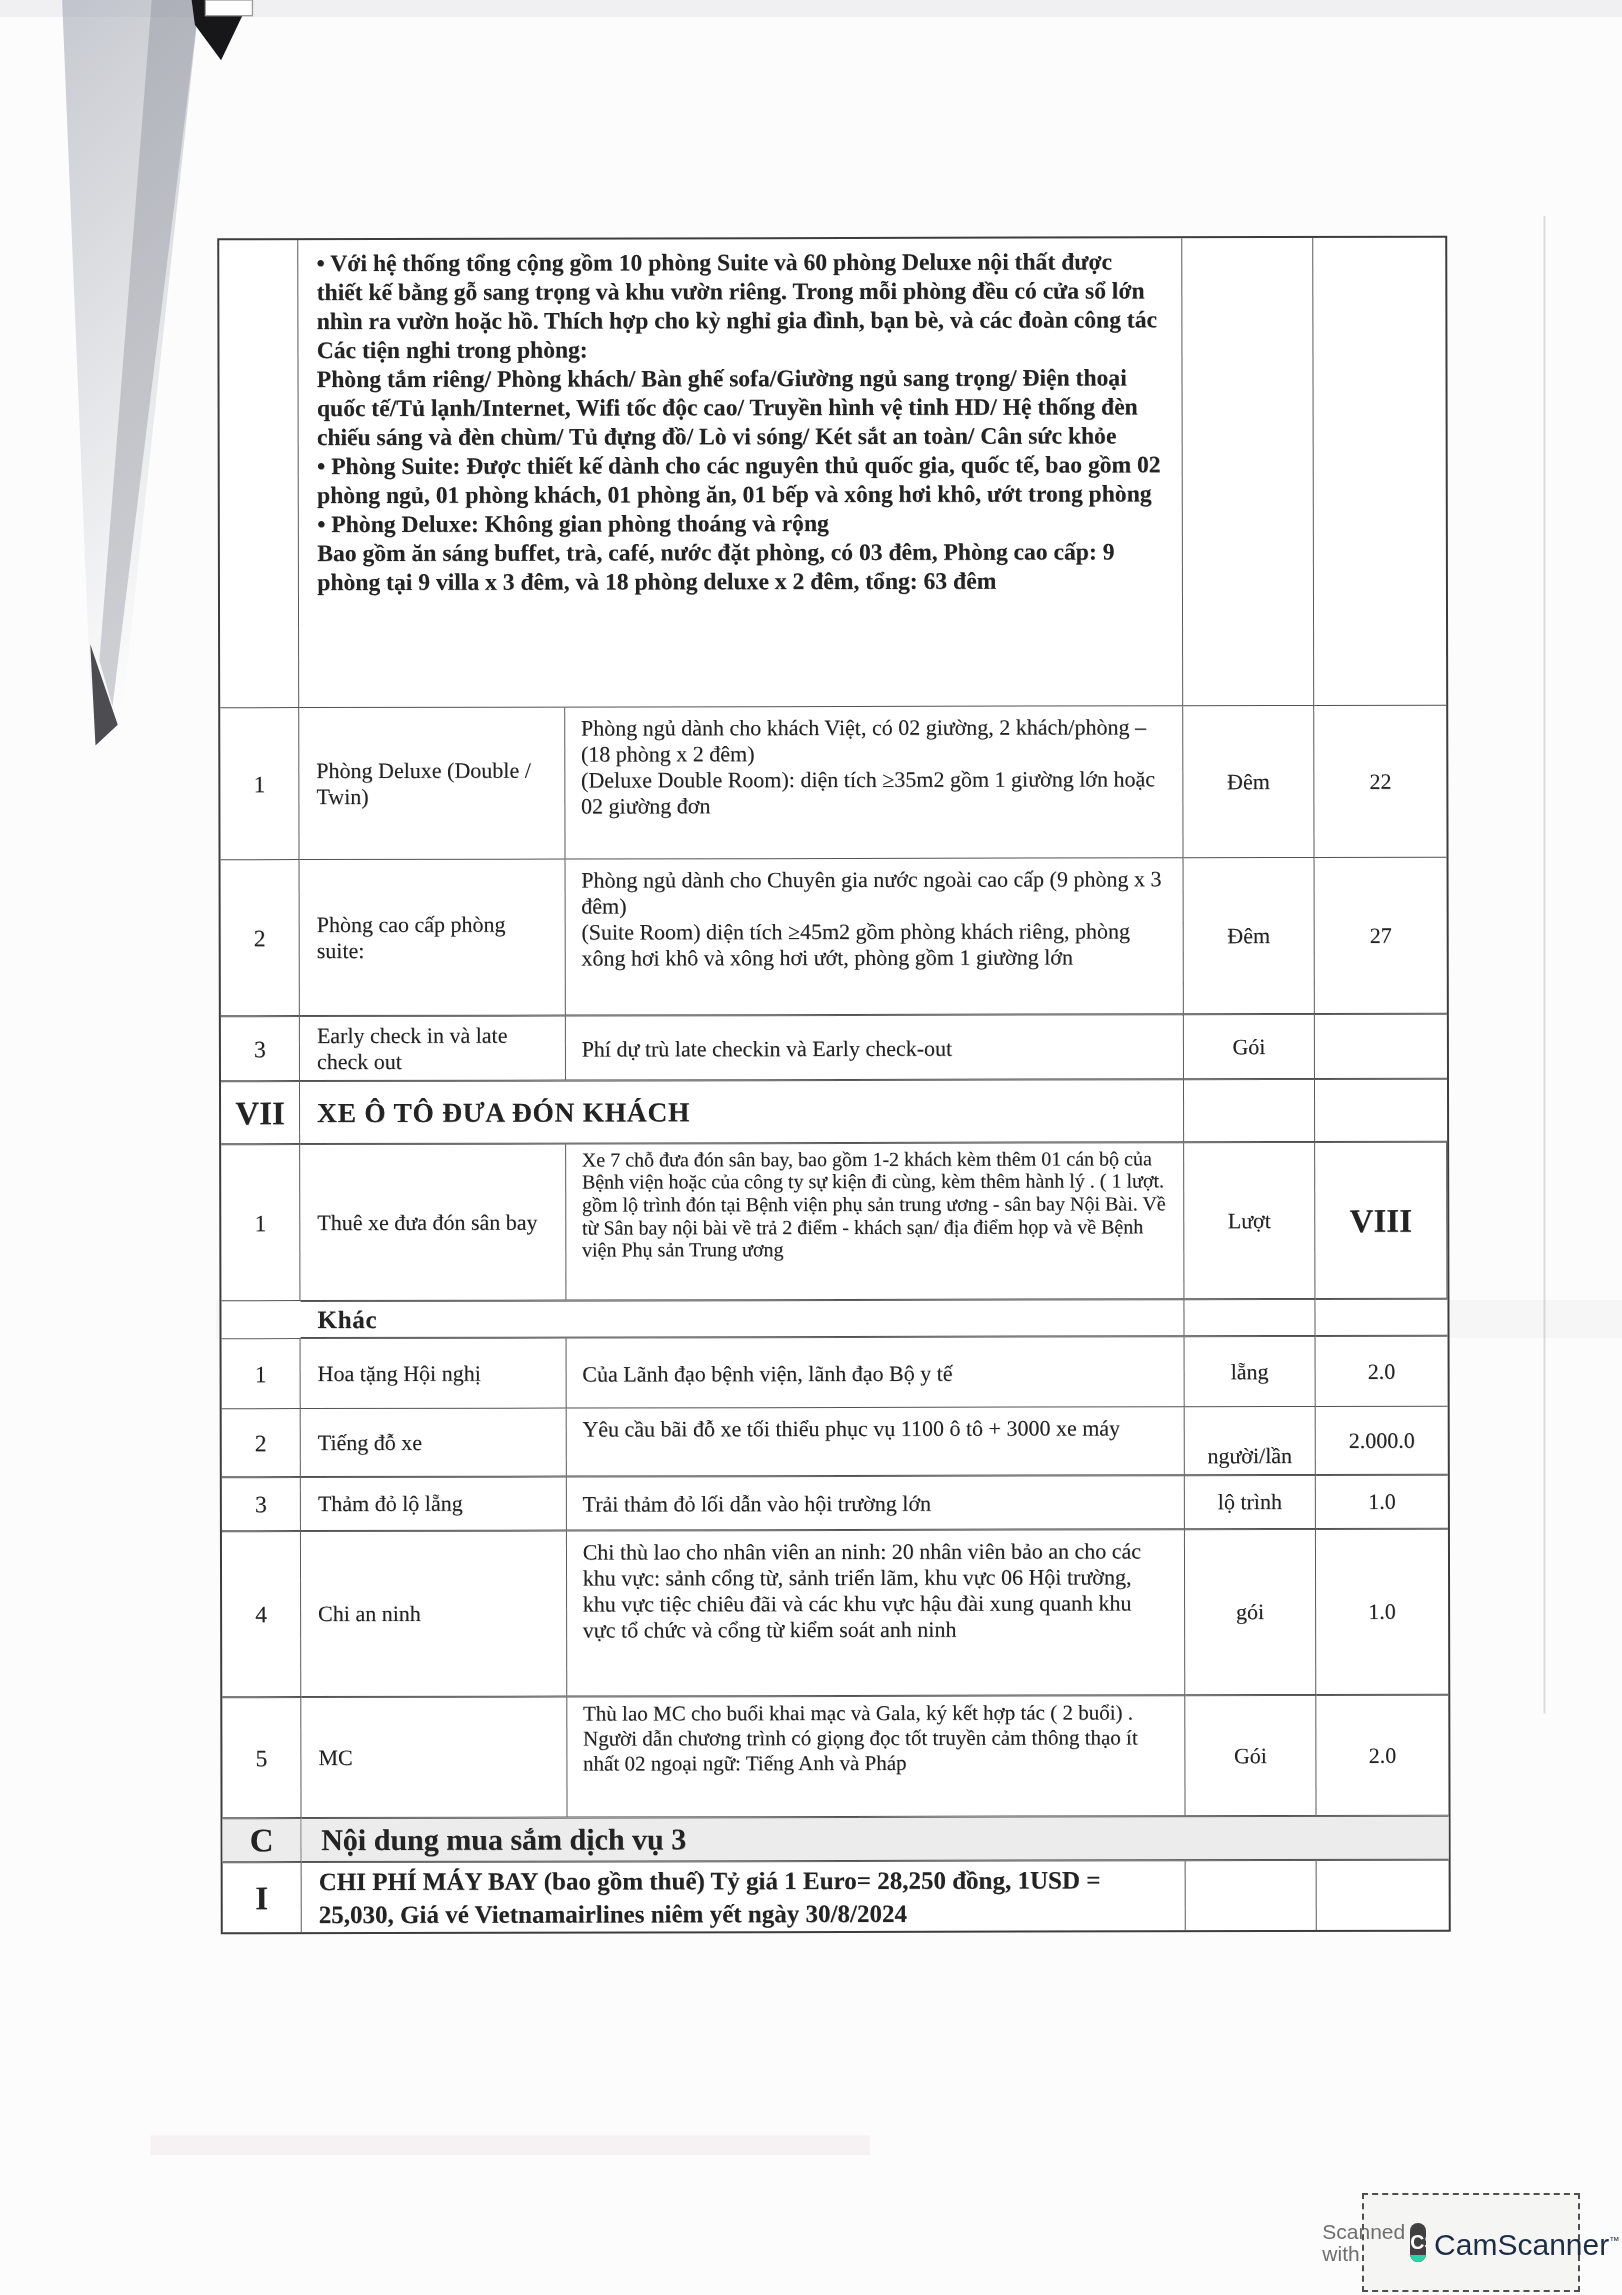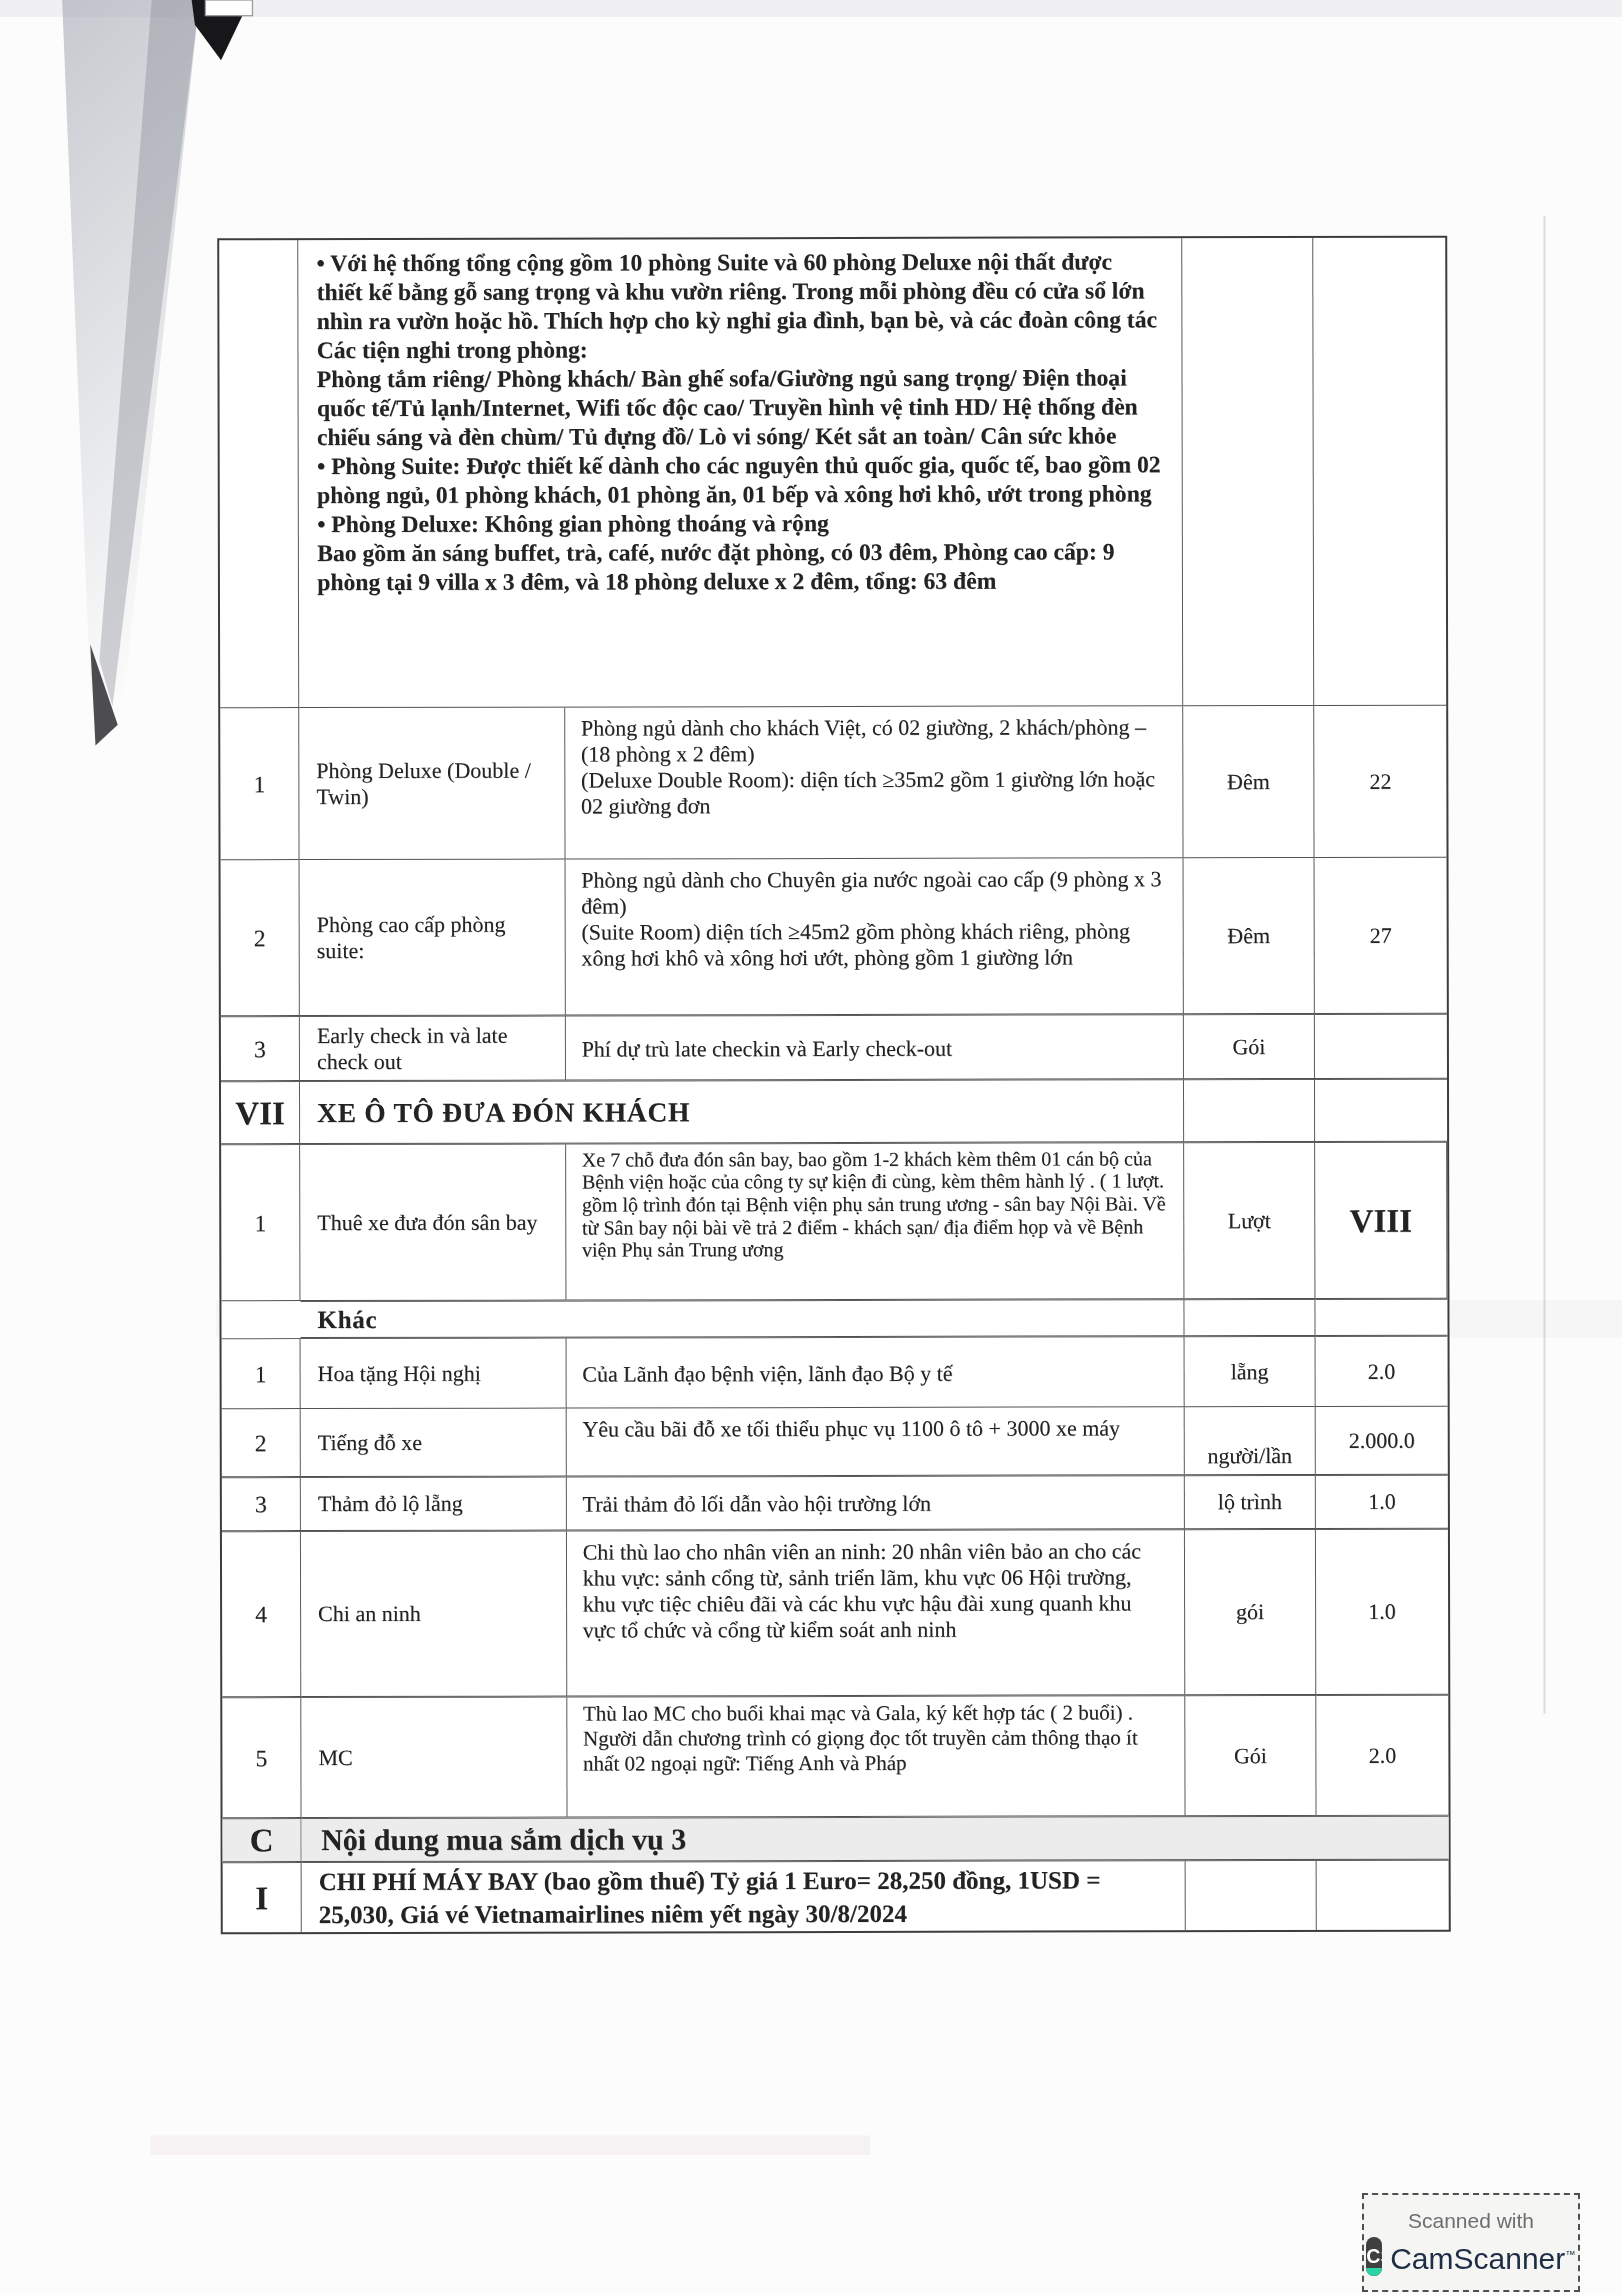--- a/index.html
+++ b/index.html
@@ -80,21 +80,21 @@
     display:flex;align-items:center;
   }
   .gray-strip{position:absolute;left:216px;top:1300px;width:1406px;height:38px;background:#8a8a8a;opacity:0.05;}
 
   
   .badge{
     position:absolute;left:1362px;top:2193px;width:218px;height:99px;
     box-sizing:border-box;
     border:2px dashed #4f4f4f;
     background:#f5f5f4;
-    display:flex;flex-direction:column;align-items:center;justify-content:center;
+    display:flex;flex-direction:row;align-items:center;justify-content:center;
     gap:5px;
     font-family:"Liberation Sans","DejaVu Sans",sans-serif;
   }
   .badge-line1{color:#6e6e6e;font-size:21px;line-height:22px;}
   .badge-line2{display:flex;align-items:center;gap:7.9px;}
   .cs-logo{
     position:relative;width:16px;height:39px;
     background:#404040;border-radius:7.9px;
     display:flex;align-items:center;justify-content:flex-start;
     overflow:hidden;flex:0 0 auto;

